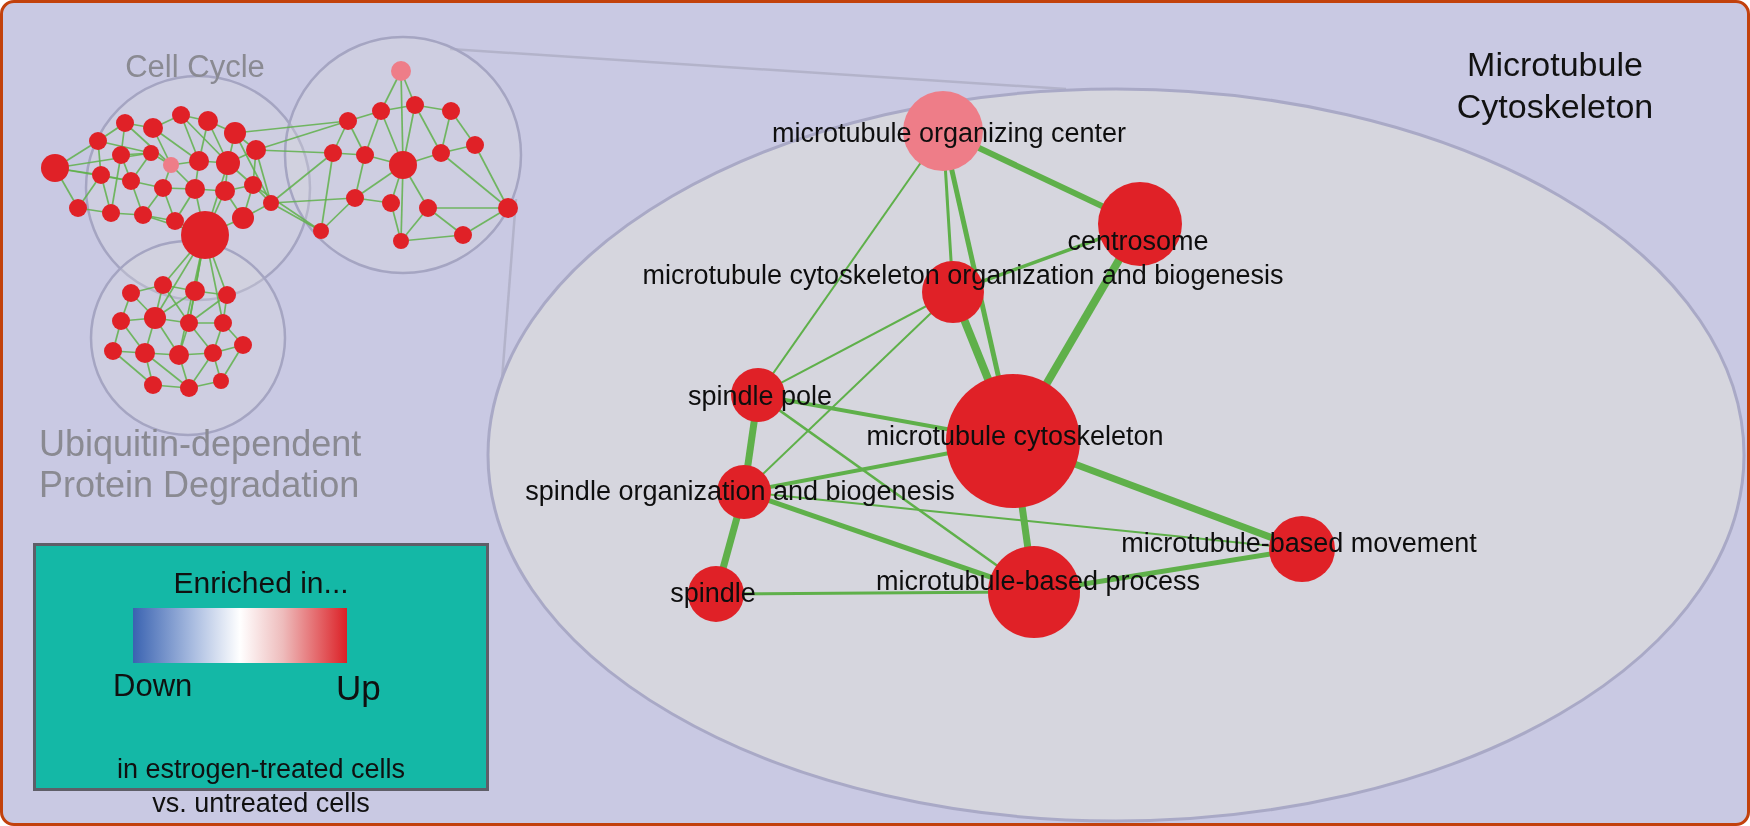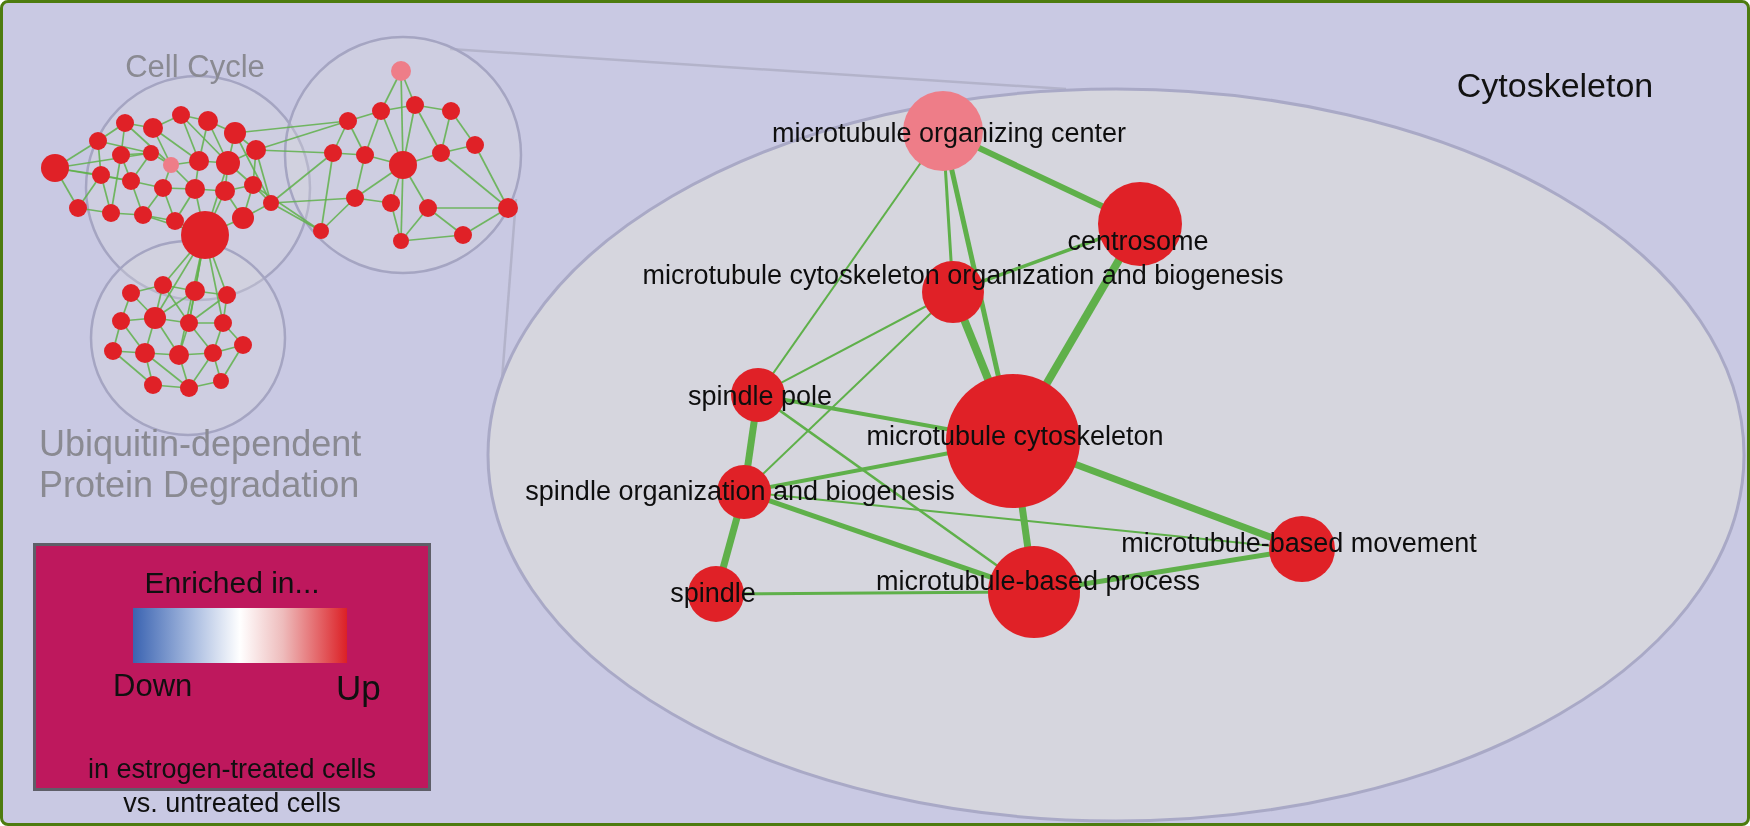--- a/index.html
+++ b/index.html
@@ -1,22 +1,22 @@
 <!DOCTYPE html>
 <html><head>
 <meta charset="utf-8">
 <style>
   * { margin: 0; padding: 0; box-sizing: border-box; }
   body { background: #ffffff; font-family: "Liberation Sans", sans-serif; }
   .canvas {
     position: relative;
     width: 1750px; height: 826px;
     background: #c9c9e3;
-    border: 3px solid #4d7c0f;
-    border-radius: 8px;
+    border: 3px solid #c2410c;
+    border-radius: 14px;
     overflow: hidden;
   }
   #net-svg { position: absolute; inset: 0; }
   .label-layer { position: absolute; inset: 0; pointer-events: none; }
   .node-label {
     position: absolute;
     transform: translate(-50%, -50%);
     font-size: 27px;
     color: #0e0e0e;
     white-space: nowrap;
@@ -42,23 +42,23 @@
     transform: translate(-50%, -50%);
     font-size: 34px;
     line-height: 42px;
     color: #121212;
     text-align: center;
     white-space: nowrap;
   }
   .legend {
     position: absolute;
     left: 30px; top: 540px;
-    width: 398px; height: 248px;
+    width: 456px; height: 248px;
     border: 3px solid #5e5e68;
-    background: #be185d;
+    background: #14b8a6;
   }
   .legend-title {
     position: absolute;
     top: 20px; left: 0; width: 100%;
     text-align: center;
     font-size: 30px;
     color: #101010;
   }
   .legend-gradient {
     position: absolute;
@@ -329,20 +329,21 @@
       <circle cx="1010" cy="438" r="67" fill="#e02127"></circle>
       <circle cx="741" cy="489" r="27" fill="#e02127"></circle>
       <circle cx="713" cy="591" r="28" fill="#e02127"></circle>
       <circle cx="1031" cy="589" r="46" fill="#e02127"></circle>
       <circle cx="1299" cy="546" r="33" fill="#e02127"></circle>
     </svg>
 
   <div class="cluster-title title-cell-cycle">Cell Cycle</div>
 
   <div class="title-microtubule">
+    <div>Microtubule</div>
     <div>Cytoskeleton</div>
   </div>
 
   <div class="cluster-title title-ubiquitin">
     <div>Ubiquitin-dependent</div>
     <div>Protein Degradation</div>
   </div>
 
   <div class="legend">
     <div class="legend-title">Enriched in...</div>

